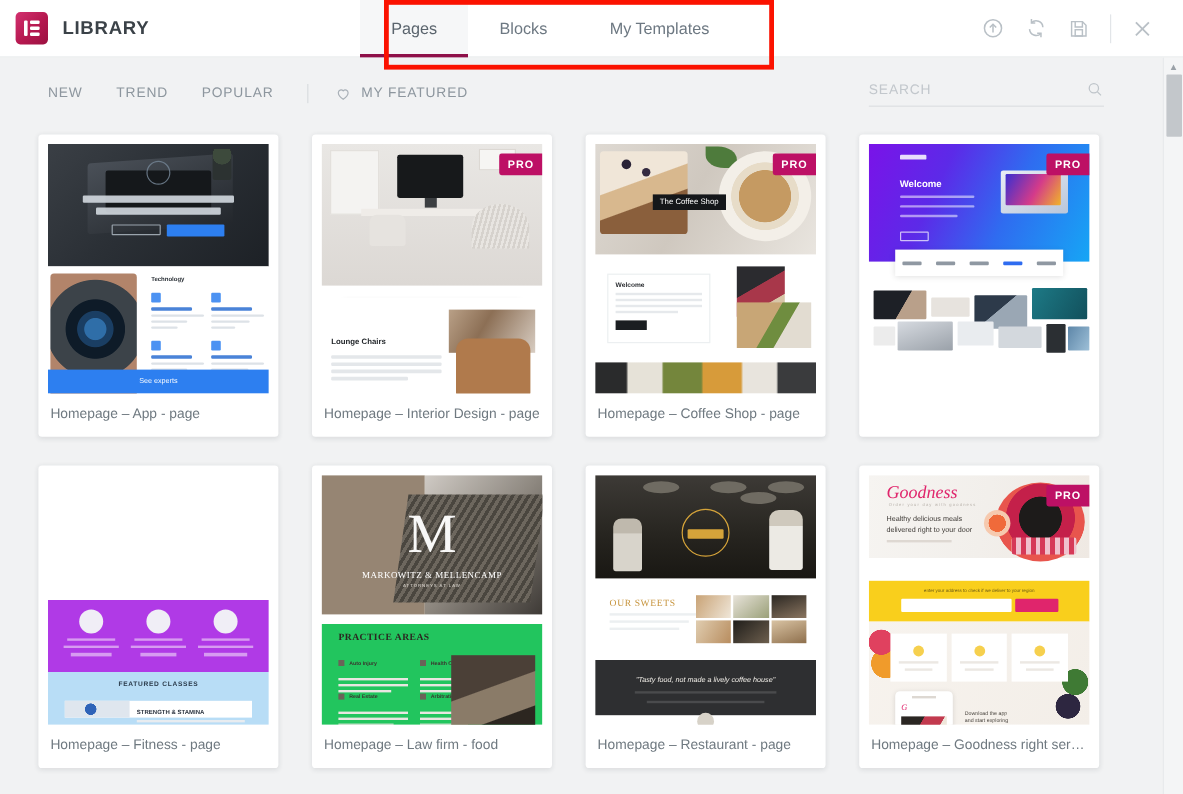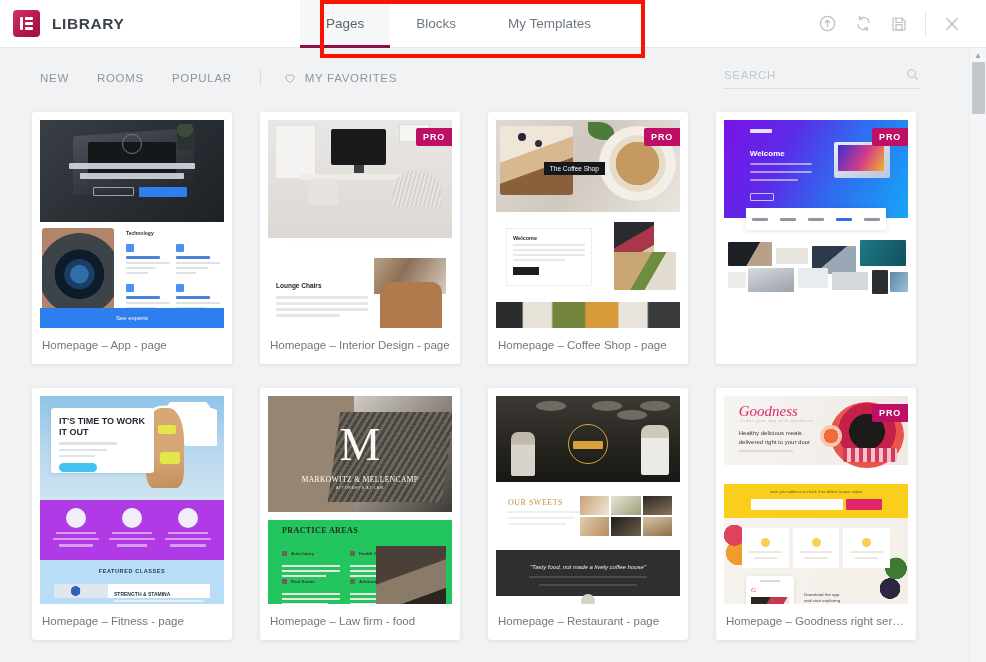--- a/index.html
+++ b/index.html
@@ -389,28 +389,28 @@
         </svg>
       </div>
     </div>
   </div>
 
   <div class="annot"></div>
 
   <div class="filterbar">
     <div class="filters">
       <div class="filter-item">NEW</div>
-      <div class="filter-item">ROOMS</div>
+      <div class="filter-item">TREND</div>
       <div class="filter-item">POPULAR</div>
       <div class="fdivider"></div>
       <div class="fav">
         <svg width="14" height="14" viewBox="0 0 24 24" fill="none" stroke="#a9b0b7" stroke-width="1.7">
           <path d="M12 20s-7-4.4-7-9.2A4.1 4.1 0 0 1 12 8a4.1 4.1 0 0 1 7 2.8C19 15.6 12 20 12 20z"></path>
         </svg>
-        <span class="label">MY FAVORITES</span>
+        <span class="label">MY FEATURED</span>
       </div>
     </div>
 
     <div class="search-wrap">
       <input class="search-input" type="text" placeholder="SEARCH" style="">
       <svg width="15" height="15" viewBox="0 0 24 24" fill="none" stroke="#bfc5ca" stroke-width="1.7">
         <circle cx="10.5" cy="10.5" r="6.2"></circle>
           <path d="M15.3 15.3 20 20"></path>
       </svg>
     </div>
@@ -570,33 +570,20 @@
             <div class="pg" style="left:148px; top:32px; width:16px; height:24px; background:#2b2f33;"></div>
             <div class="pg" style="left:166px; top:34px; width:18px; height:20px; background:linear-gradient(120deg,#5d86a8,#9ec0d8);"></div>
           </div>
         </div>
       </div>
     </div>
 
     <div class="card">
       <div class="thumb">
         <div class="mini">
-          <div class="fit-hero">
-            <div class="cloud"></div>
-              <div class="fig"></div>
-              <div class="top"></div>
-              <div class="bot"></div>
-            <div class="card">
-              <div class="h">IT'S TIME TO WORK IT OUT</div>
-              <div class="l"></div>
-                <div class="l" style="width:48px"></div>
-                <div class="l" style="width:36px"></div>
-              <div class="b"></div>
-            </div>
-          </div>
           <div class="fit-purple">
             <div class="col" style="left:10px;">
                 <div class="ic"></div>
                 <div class="l"></div>
                 <div class="l" style="width:46px"></div>
                 <div class="l" style="width:34px"></div>
               </div>
             <div class="col" style="left:66px;">
                 <div class="ic"></div>
                 <div class="l"></div>

